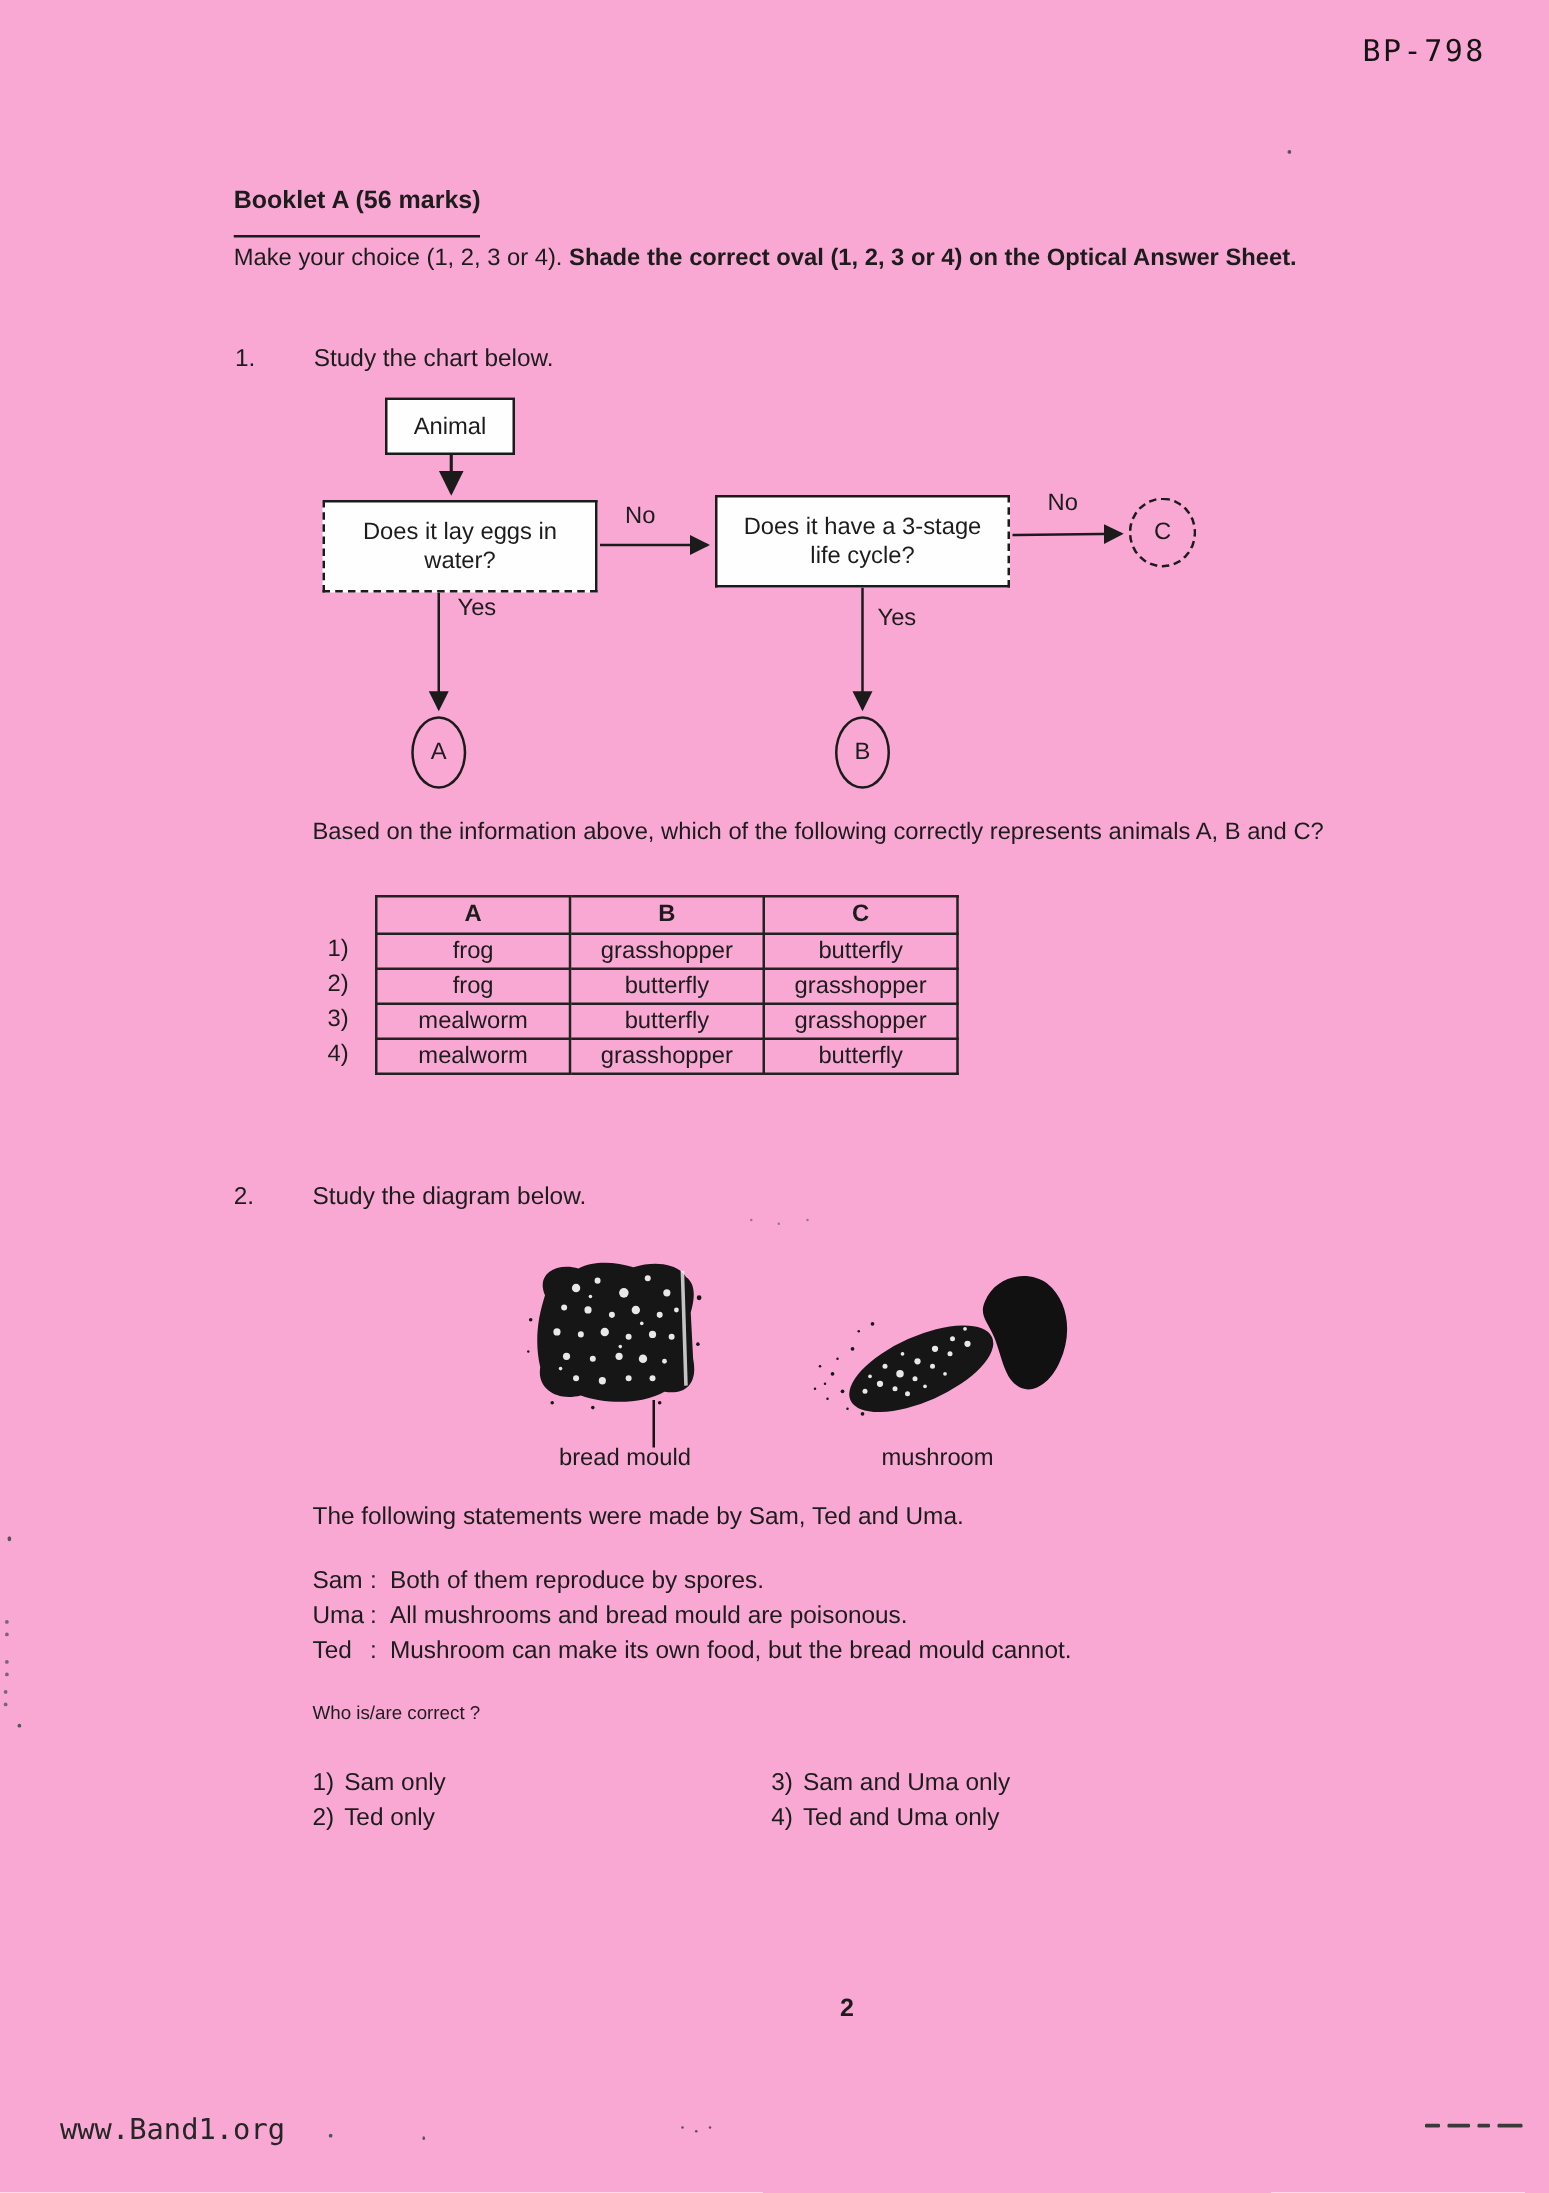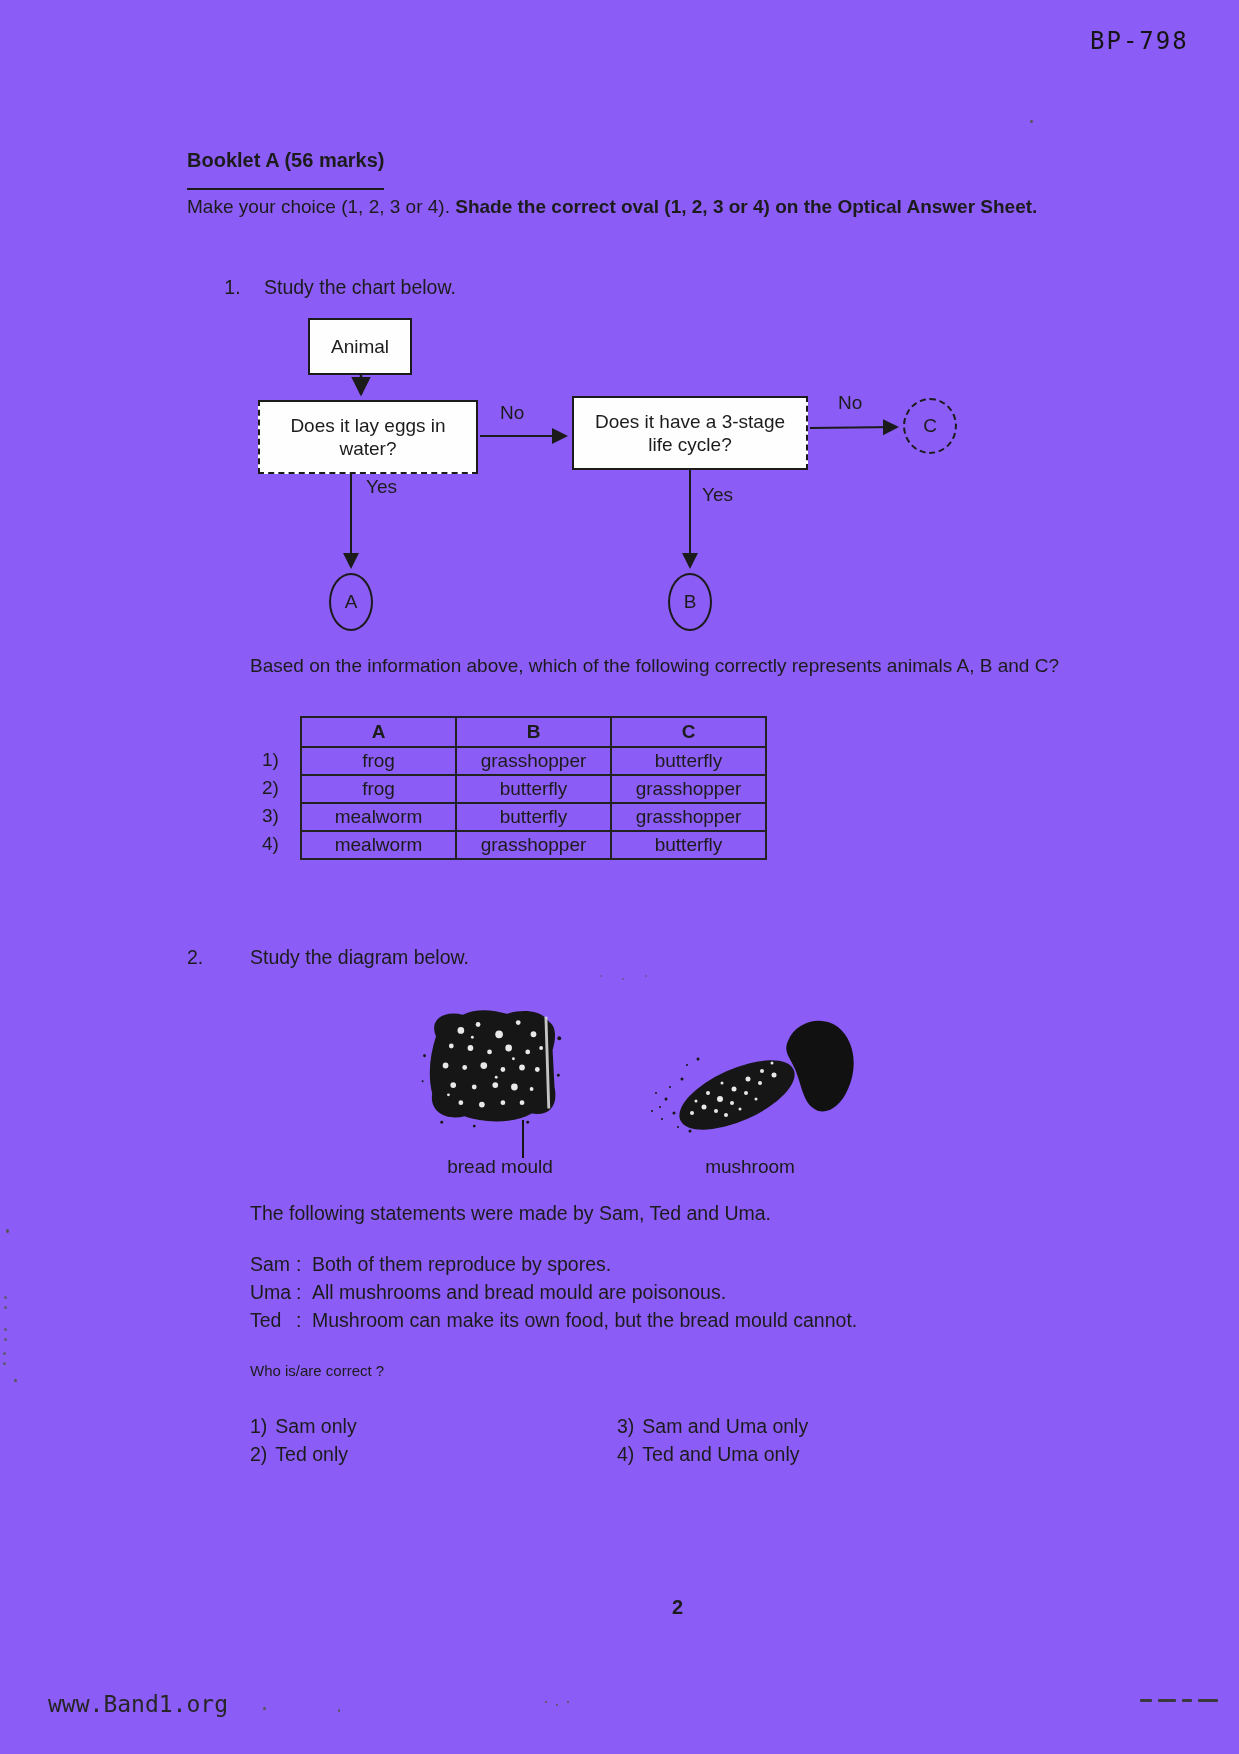--- a/index.html
+++ b/index.html
@@ -1,19 +1,19 @@
 <!DOCTYPE html>
 <html><head>
 <meta charset="utf-8">
 <style>
   * { margin:0; padding:0; box-sizing:border-box; }
   html,body { background:#ffffff; }
   body { font-family:"Liberation Sans", sans-serif; color:#1c1c1c; }
   .page {
-    position:relative; width:1239px; height:1754px; background:#8b5cf6;
+    position:relative; width:1239px; height:1754px; background:#f9a8d4;
     overflow:hidden;
   }
   .abs { position:absolute; }
 
   
   .doc-code { top:27px; left:1090px; font-family:"DejaVu Sans Mono", monospace;
     font-size:24px; letter-spacing:2px; color:#141414; }
   .header-block { left:187px; top:147px; width:880px; font-size:19px; line-height:26px; }
   .booklet-title { display:inline-block; font-weight:bold; font-size:20px;
     border-bottom:2px solid #1b1b1b; padding-bottom:15px; margin-bottom:4px; }
@@ -22,21 +22,21 @@
 
   
   .q-row { font-size:19.5px; }
   .q-num { display:inline-block; width:63px; }
 
   
   .flowchart { left:230px; top:308px; width:790px; height:335px; }
   .fc-box { position:absolute; border:2px solid #1b1b1b; display:flex;
     align-items:center; justify-content:center; text-align:center;
     font-size:19px; line-height:23px; background:#fefefe; }
-  .fc-animal { left:78px; top:10px; width:104px; height:57px; border-width:2.5px; }
+  .fc-animal { left:78px; top:10px; width:104px; height:46px; border-width:2.5px; }
   .fc-q1 { left:28px; top:92px; width:220px; height:74px;
     border-left-style:dashed; border-bottom-style:dashed; padding:0 8px; }
   .fc-q2 { left:342px; top:88px; width:236px; height:74px;
     border-right-style:dashed; padding:0 8px; }
   .fc-circle { position:absolute; border:2.5px solid #1b1b1b; border-radius:50%;
     display:flex; align-items:center; justify-content:center; font-size:19px; }
   .fc-a { left:99px; top:265px; width:44px; height:58px; }
   .fc-b { left:438px; top:265px; width:44px; height:58px; }
   .fc-c { left:673px; top:90px; width:54px; height:56px; border-style:dashed; }
   .fc-label { position:absolute; font-size:19px; }
@@ -93,21 +93,21 @@
   <div class="abs doc-code">BP-798</div>
   <div class="art" style="left:1030px; top:120px; width:3px; height:3px;"></div>
 
   <div class="abs header-block">
     <span class="booklet-title">Booklet A (56 marks)</span>
     <p>
       <span>Make your choice (1, 2, 3 or 4). </span><span class="bold">Shade the correct oval (1, 2, 3 or 4) on the Optical Answer Sheet.</span>
     </p>
   </div>
 
-  <div class="abs q-row" style="left:201px; top:276px;text-align:center;">
+  <div class="abs q-row" style="left:188px; top:276px;">
     <span class="q-num">1.</span><span>Study the chart below.</span>
   </div>
 
   <div class="abs flowchart">
     <svg class="fc-arrows" width="790" height="335" viewBox="0 0 790 335">
       <defs>
         <marker id="ah" markerWidth="10" markerHeight="10" refX="7" refY="4" orient="auto">
           <path d="M0,0 L8,4 L0,8 Z" fill="#1b1b1b"></path>
         </marker>
       </defs>

